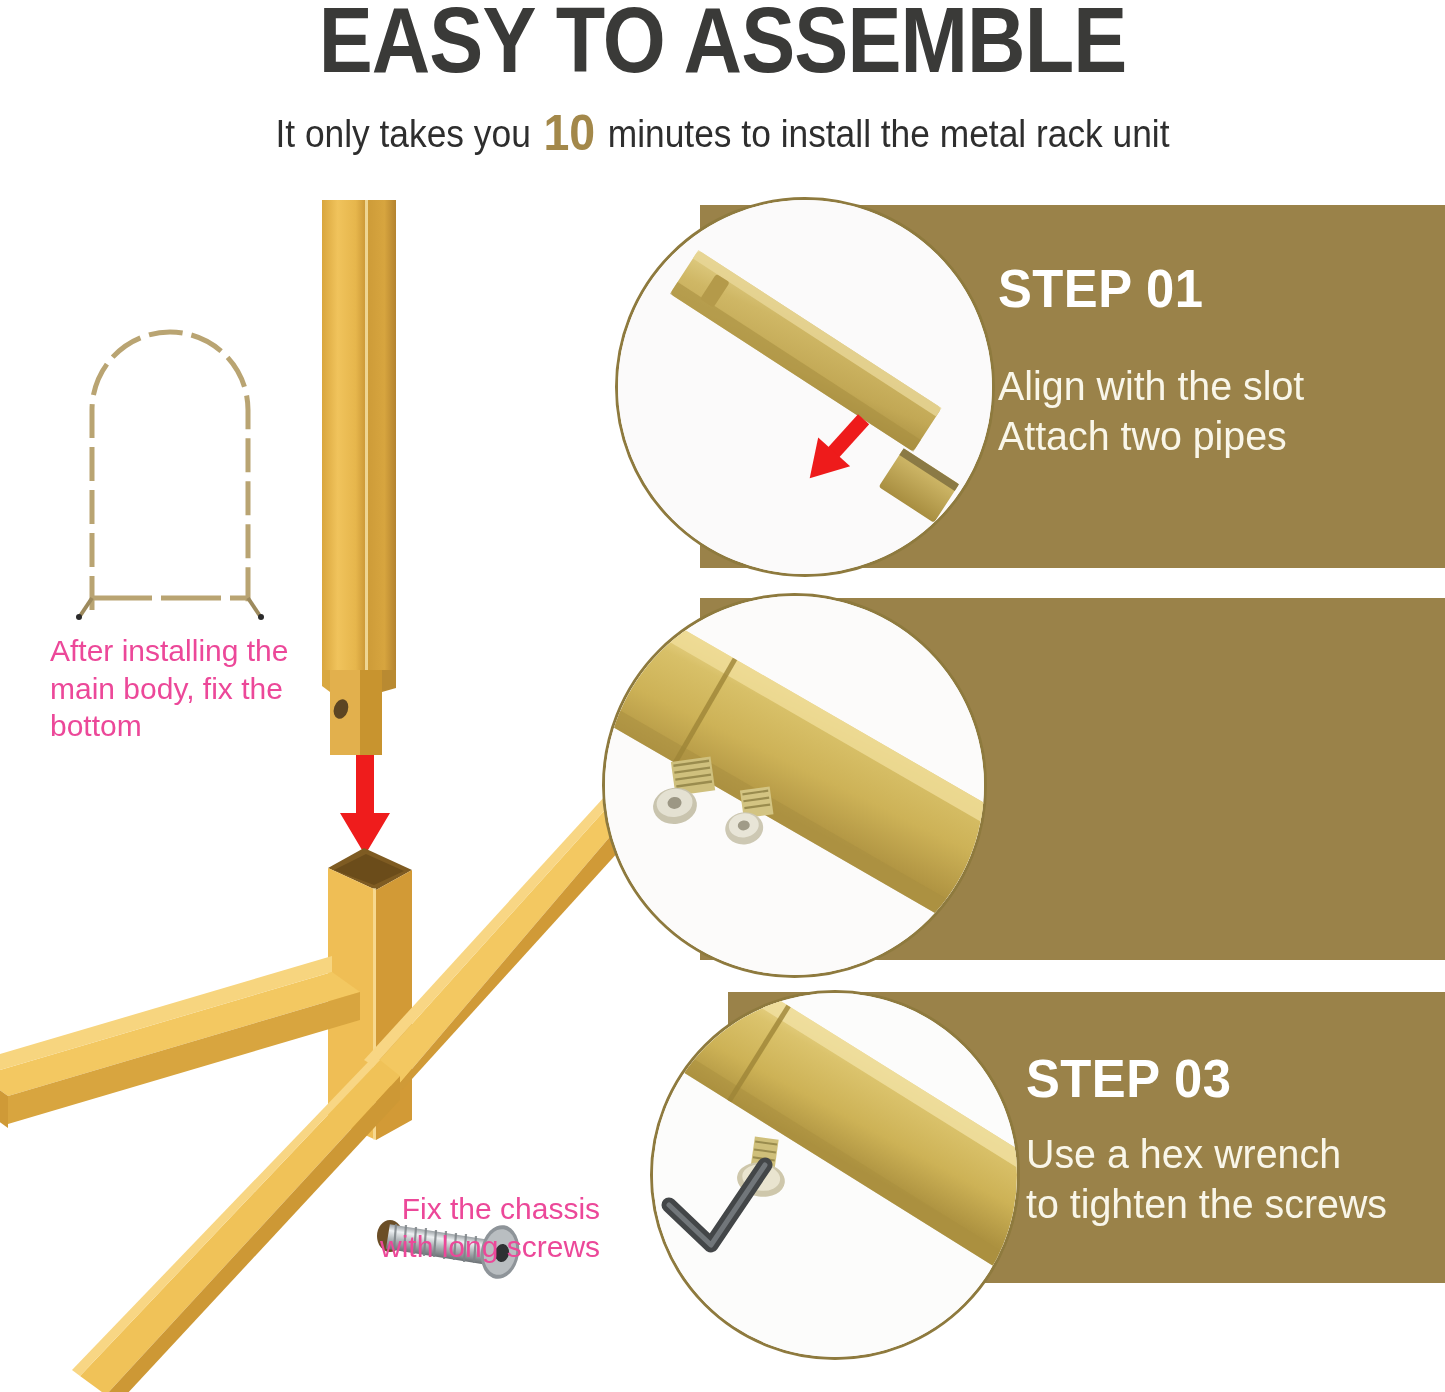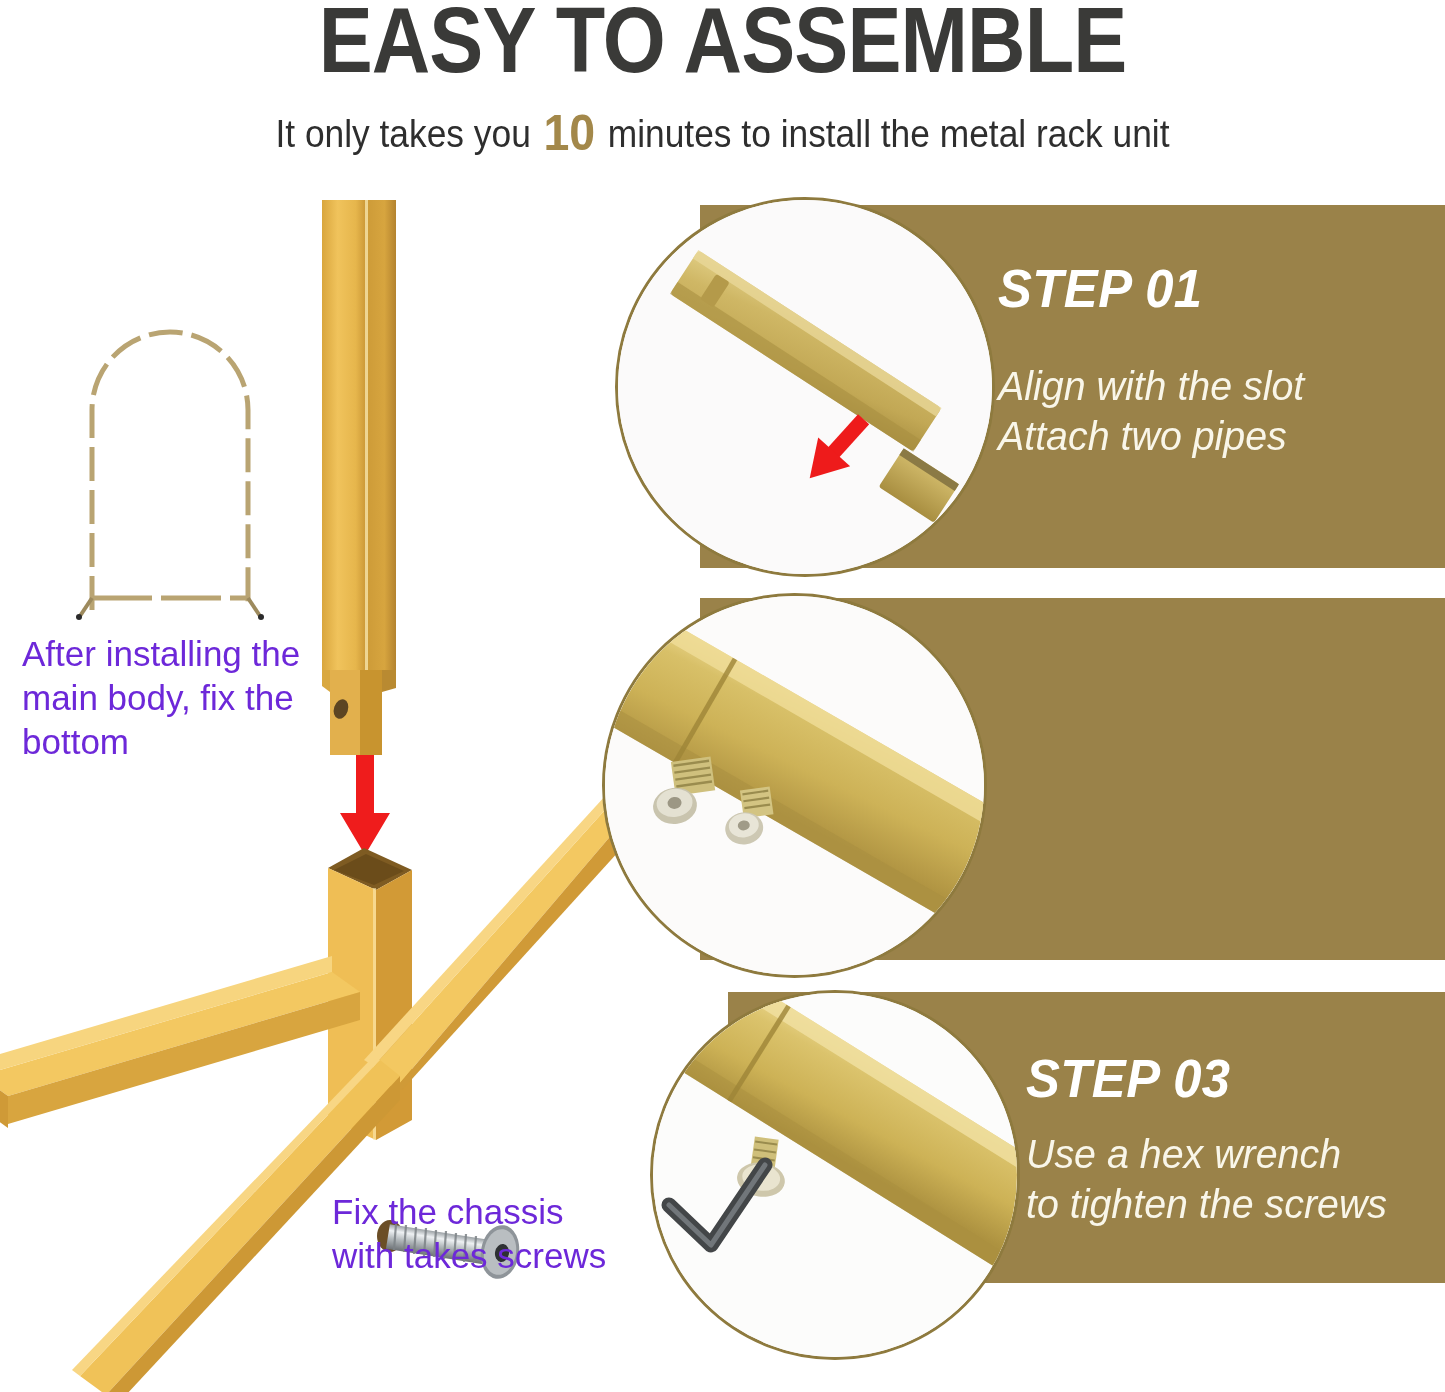--- a/index.html
+++ b/index.html
@@ -57,21 +57,20 @@
     color: #a3884a;
     vertical-align: -3px;
     padding: 0 3px;
   }
 
   
   .step-panel {
     position: absolute;
     background: #a16207;
     overflow: visible;
-    font-style: italic;
   }
   .step-panel .panel-bg {
     position: absolute;
     inset: 0;
     background: #9a8249;
   }
   .circle-photo {
     position: absolute;
     border-radius: 50%;
     border: 3px solid #8e7a3e;
@@ -102,23 +101,24 @@
   }
   .step-body .ln { display: block; white-space: nowrap; }
 
   
   .left-ill { position: absolute; left: 0; top: 180px; width: 640px; height: 1212px; }
 
   .arch-svg { position: absolute; left: 70px; top: 130px; }
 
   .caption {
     position: absolute;
-    font-size: 35px;
+    font-size: 30px;
     line-height: 1.25;
-    color: #6d28d9;
+    color: #ec4899;
+    margin-left: 28px;
   }
   .caption .ln { display: block; white-space: nowrap; }
 
   
   .tube { position: absolute; }
 </style>
 </head>
 <body>
 
 <div id="page">
@@ -240,23 +240,23 @@
           <line x1="74" y1="41" x2="72" y2="69"></line>
         <line x1="84" y1="43" x2="82" y2="70"></line>
           <line x1="94" y1="44" x2="92" y2="72"></line>
         <line x1="104" y1="46" x2="102" y2="73"></line>
       </g>
       <ellipse cx="128" cy="62" rx="19" ry="27" fill="#8e9499" transform="rotate(9 128 62)"></ellipse>
       <ellipse cx="128" cy="62" rx="16" ry="23" fill="#b9bec1" transform="rotate(9 128 62)"></ellipse>
       <ellipse cx="130" cy="63" rx="7" ry="9" fill="#2e3133" transform="rotate(9 130 63)"></ellipse>
     </svg>
 
-    <div class="caption" style="left:332px; top:1010px;">
+    <div class="caption" style="left:352px; top:1010px;text-align:right;">
       <span class="ln">Fix the chassis</span>
-      <span class="ln">with takes screws</span>
+      <span class="ln">with long screws</span>
     </div>
   </div>
 
   <div class="step-panel" style="left:700px; top:205px; width:745px; height:363px;">
     <div class="panel-bg"></div>
 
     <div class="circle-photo" style="left:-85px; top:-8px; width:380px; height:380px;">
       <svg width="380" height="380" viewBox="0 0 380 380">
         <defs>
           <linearGradient id="p1a" x1="0" y1="0" x2="1" y2="1">

